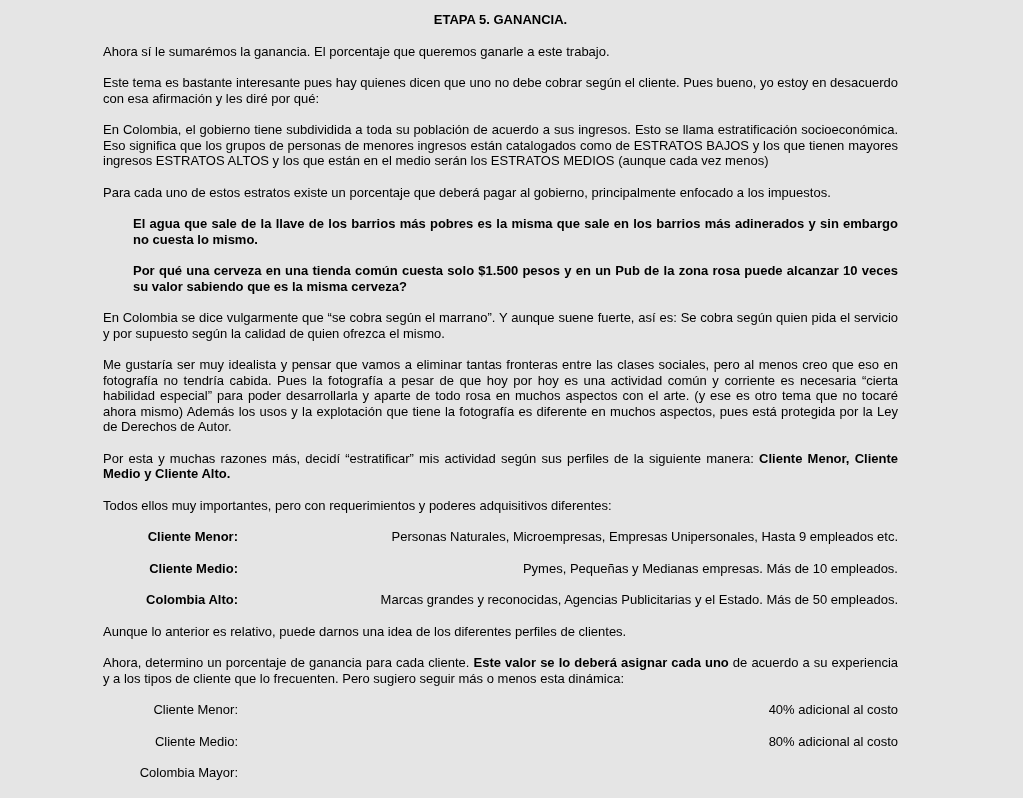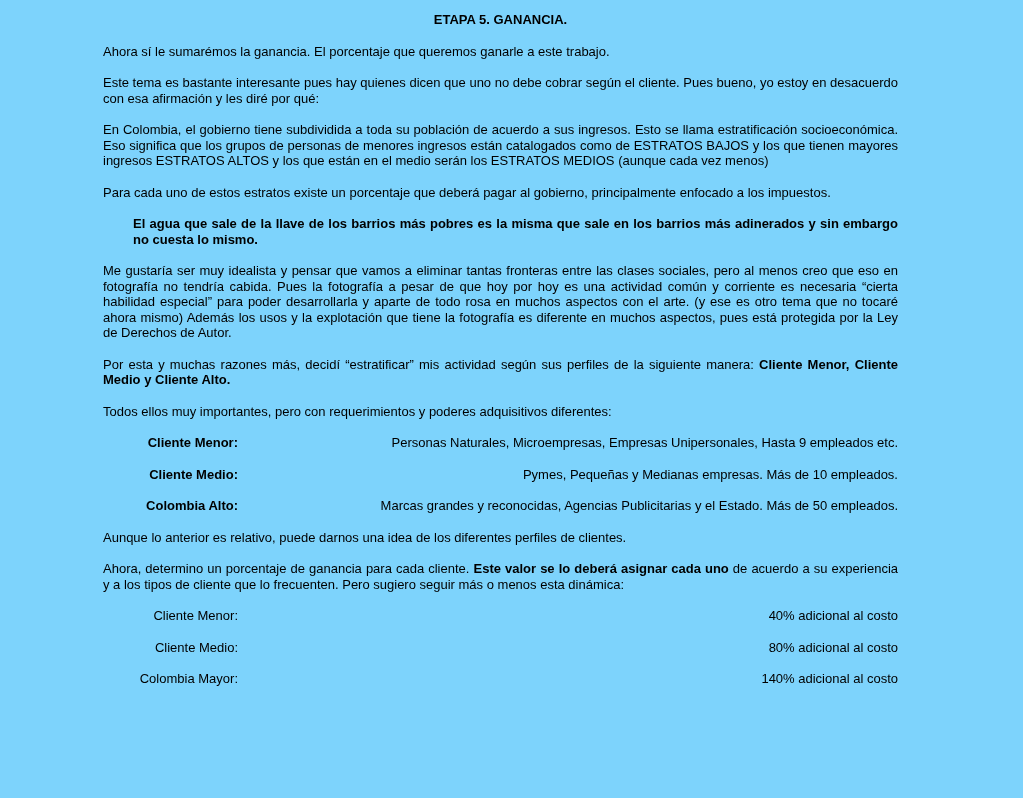--- a/index.html
+++ b/index.html
@@ -1,20 +1,20 @@
 <!DOCTYPE html>
 <html><head>
 <meta charset="utf-8">
 <style>
   html, body { margin: 0; padding: 0; background: #ffffff; }
   .page {
     position: relative;
     width: 1023px;
     height: 798px;
-    background: #7dd3fc;
+    background: #e5e5e5;
     color: #000000;
     font-family: "Liberation Sans", "DejaVu Sans", sans-serif;
     font-size: 13px;
     line-height: 15.5px;
     overflow: hidden;
     box-sizing: border-box;
   }
   .content {
     box-sizing: border-box;
     padding: 12px 125px 0 103px;
@@ -56,21 +56,23 @@
     <p class="para">Ahora sí le sumarémos la ganancia. El porcentaje que queremos ganarle a este trabajo.</p>
 
     <p class="para">Este tema es bastante interesante pues hay quienes dicen que uno no debe cobrar según el cliente. Pues bueno, yo estoy en desacuerdo con esa afirmación y les diré por qué:</p>
 
     <p class="para">En Colombia, el gobierno tiene subdividida a toda su población de acuerdo a sus ingresos. Esto se llama estratificación socioeconómica. Eso significa que los grupos de personas de menores ingresos están catalogados como de ESTRATOS BAJOS y los que tienen mayores ingresos ESTRATOS ALTOS y los que están en el medio serán los ESTRATOS MEDIOS (aunque cada vez menos)</p>
 
     <p class="para">Para cada uno de estos estratos existe un porcentaje que deberá pagar al gobierno, principalmente enfocado a los impuestos.</p>
 
     <p class="para quote">El agua que sale de la llave de los barrios más pobres es la misma que sale en los barrios más adinerados y sin embargo no cuesta lo mismo.</p>
 
+    <p class="para quote">Por qué una cerveza en una tienda común cuesta solo $1.500 pesos y en un Pub de la zona rosa puede alcanzar 10 veces su valor sabiendo que es la misma cerveza?</p>
 
+    <p class="para">En Colombia se dice vulgarmente que “se cobra según el marrano”. Y aunque suene fuerte, así es: Se cobra según quien pida el servicio y por supuesto según la calidad de quien ofrezca el mismo.</p>
 
     <p class="para">Me gustaría ser muy idealista y pensar que vamos a eliminar tantas fronteras entre las clases sociales, pero al menos creo que eso en fotografía no tendría cabida. Pues la fotografía a pesar de que hoy por hoy es una actividad común y corriente es necesaria “cierta habilidad especial” para poder desarrollarla y aparte de todo rosa en muchos aspectos con el arte. (y ese es otro tema que no tocaré ahora mismo) Además los usos y la explotación que tiene la fotografía es diferente en muchos aspectos, pues está protegida por la Ley de Derechos de Autor.</p>
 
     <p class="para"><span>Por esta y muchas razones más, decidí “estratificar” mis actividad según sus perfiles de la siguiente manera: </span><span class="bold">Cliente Menor, Cliente Medio y Cliente Alto.</span></p>
 
     <p class="para">Todos ellos muy importantes, pero con requerimientos y poderes adquisitivos diferentes:</p>
 
     <div class="tabrow">
       <span class="lbl bold">Cliente Menor:</span>
       <span class="val">Personas Naturales, Microempresas, Empresas Unipersonales, Hasta 9 empleados etc.</span>
@@ -95,17 +97,16 @@
       <span class="val">40% adicional al costo</span>
     </div>
 
     <div class="tabrow">
       <span class="lbl">Cliente Medio:</span>
       <span class="val">80% adicional al costo</span>
     </div>
 
     <div class="tabrow">
       <span class="lbl">Colombia Mayor:</span>
-      <span class="val">140% adicional al costo</span>
     </div>
 
   </div>
 </div>
 
 </body></html>

